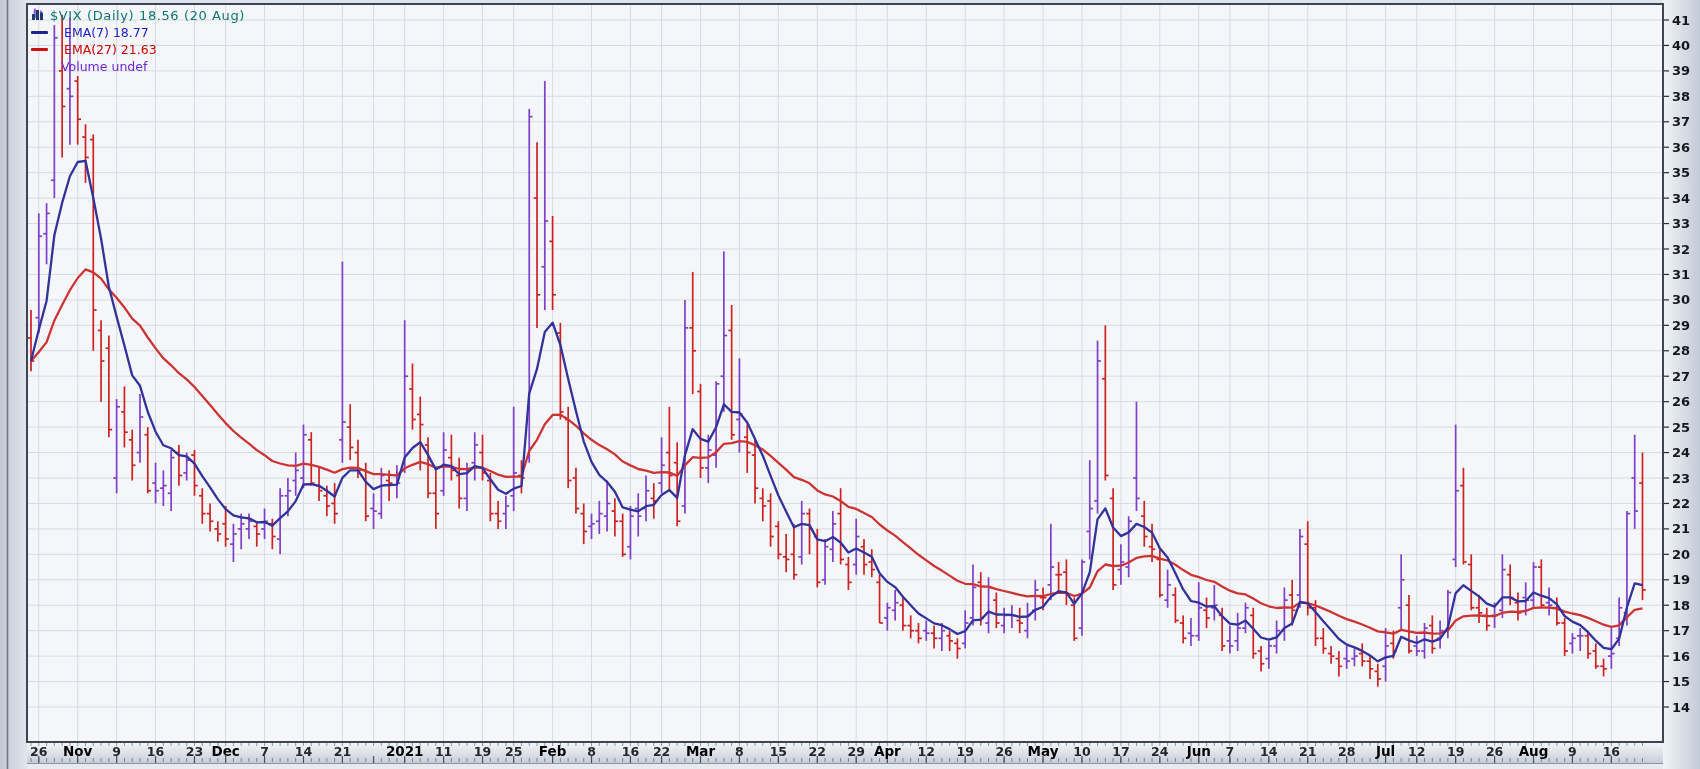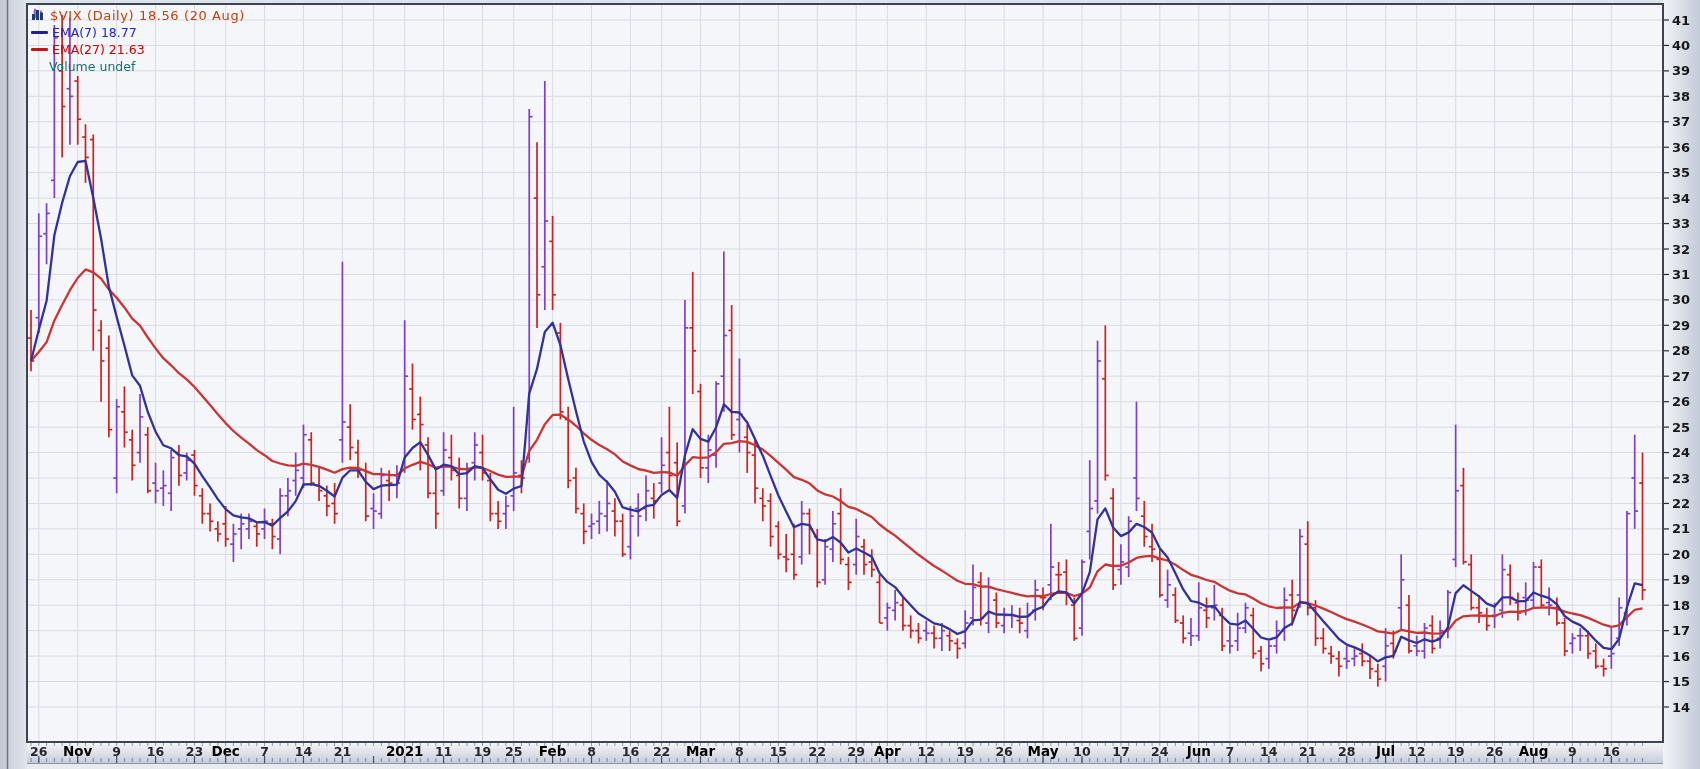--- a/index.html
+++ b/index.html
@@ -1,25 +1,25 @@
 <!DOCTYPE html>
 <html><head>
 <meta charset="utf-8">
 <style>
   html,body{margin:0;padding:0;background:#dfe3ea;}
   .stage{position:relative;width:1700px;height:769px;overflow:hidden;
          font-family:"DejaVu Sans","Liberation Sans",sans-serif;}
   .stage svg{position:absolute;left:0;top:0;}
   .legend{position:absolute;left:31px;top:7px;line-height:17px;}
   .legend .row{display:flex;align-items:center;height:17px;white-space:nowrap;}
-  .legend .title{color:#c2410c;font-size:13px;font-weight:400;letter-spacing:.6px;margin-left:5px;}
-  .legend .lbl{font-size:12.5px;font-weight:400;margin-left:4px;}
+  .legend .title{color:#0f766e;font-size:13px;font-weight:400;letter-spacing:.6px;margin-left:5px;}
+  .legend .lbl{font-size:12.5px;font-weight:400;margin-left:16px;}
   .ema7-row .lbl{color:#2222cc;}
   .ema27-row .lbl{color:#cc0000;}
-  .vol-row .lbl{color:#0f766e;}
+  .vol-row .lbl{color:#6d28d9;}
   .dash{display:inline-block;width:17px;height:3px;border-radius:1px;}
   .dash.e7{background:#22228f;}
   .dash.e27{background:#cc1111;}
   .icn{display:inline-flex;width:14px;height:14px;}
 </style>
 </head>
 <body>
 
 <div class="stage">
   <svg id="chart-svg" width="1700" height="769" viewBox="0 0 1700 769">

